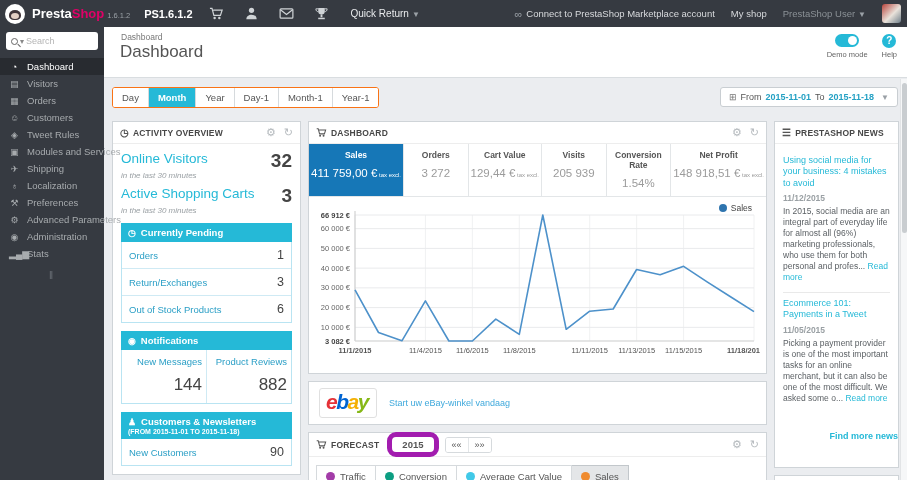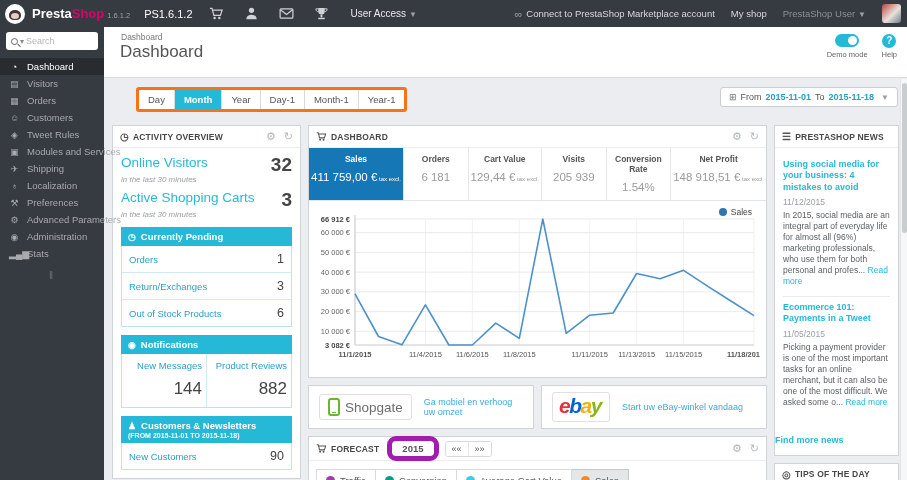--- a/index.html
+++ b/index.html
@@ -8,21 +8,21 @@
   .app { position:relative; width:907px; height:480px; overflow:hidden; }
 
   
   .topbar { position:absolute; top:0; left:0; right:0; height:27px; background:#363A41; display:flex; align-items:center; color:#fff; z-index:30; }
   .topbar .logo-circle { width:20px; height:20px; border-radius:50%; background:#fff; margin:0 7px 0 5px; position:relative; overflow:hidden; flex:none; }
   .topbar .logo-circle:after { content:""; position:absolute; left:4px; top:6px; width:12px; height:10px; border-radius:50% 50% 40% 40%; background:#41353a; }
   .topbar .logo-circle:before { content:""; position:absolute; left:6px; top:9px; width:8px; height:6px; border-radius:50%; background:#e5cfc4; z-index:1; }
   .brand-presta { font-weight:bold; font-size:13px; color:#fff; }
   .brand-shop { font-weight:bold; font-size:13px; color:#DF0067; }
   .brand-version { font-size:7.5px; color:#9aa0a6; margin-left:3px; margin-top:4px; }
-  .shop-name { font-weight:normal; font-size:11px; margin-left:14px; }
+  .shop-name { font-weight:bold; font-size:11px; margin-left:14px; }
   .tb-icons { display:flex; align-items:center; margin-left:16px; gap:20px; }
   .tb-ic { width:15px; height:15px; color:#cfd3d6; cursor:pointer; }
   .tb-ic svg { width:100%; height:100%; display:block; }
   .quick-access { margin-left:22px; font-size:10px; color:#e8eaec; cursor:pointer; }
   .caret { font-size:8px; color:#9aa0a6; margin-left:3px; }
   .tb-right { margin-left:auto; display:flex; align-items:center; gap:16px; padding-right:6px; }
   .tb-link { font-size:9.5px; color:#d8dadd; cursor:pointer; display:flex; align-items:center; gap:4px; }
   .tb-link .chain { color:#9aa0a6; font-size:11px; }
   .tb-user { font-size:9.5px; color:#8b9196; cursor:pointer; }
   .tb-avatar { width:19px; height:19px; border-radius:3px; background:linear-gradient(135deg,#b8443c 0%,#e9e2da 55%,#6f7f8a 100%); flex:none; cursor:pointer; }
@@ -51,21 +51,21 @@
   .toggle { width:24px; height:13px; background:#25B9D7; border-radius:8px; position:relative; margin:0 auto 3px auto; }
   .toggle:after { content:""; position:absolute; right:2px; top:2px; width:9px; height:9px; border-radius:50%; background:#fff; }
   .help-circle { width:14px; height:14px; border-radius:50%; background:#25B9D7; color:#fff; font-weight:bold; font-size:10px; line-height:14px; margin:0 auto 2px auto; }
 
   .content { position:absolute; top:52px; left:0; right:7px; bottom:0; background:#EBEDF0; padding:8px 2px 0 8px; overflow:hidden; }
   .scrollbar { position:absolute; right:0; top:52px; bottom:0; width:7px; background:#f6f7f8; border-left:1px solid #e2e4e6; }
   .scroll-thumb { position:absolute; top:4px; left:1px; width:5px; height:150px; border-radius:3px; background:#c9cdd0; }
 
   
   .filter-row { display:flex; align-items:flex-start; margin-bottom:13px; }
-  .range-group { display:flex; border-radius:3px; overflow:hidden; border:3px solid #f97316; background:#fff;margin-left:24px; }
+  .range-group { display:flex; border-radius:3px; overflow:hidden; border:1px solid #f97316; background:#fff; }
   .range-btn { padding:4px 9px; font-size:9.5px; color:#555; background:#fff; border-right:1px solid #d6dadd; cursor:pointer; }
   .range-btn:last-child { border-right:0; }
   .range-btn.active { background:#25B9D7; color:#fff; font-weight:bold; }
   .date-btn { margin-left:auto; background:#fff; border:1px solid #c9ced2; border-radius:3px; padding:4px 8px; font-size:9px; color:#555; cursor:pointer; display:flex; align-items:center; gap:4px; }
   .date-btn .cal { font-size:9px; color:#777; }
   .date-val { color:#25A1C4; font-weight:bold; }
 
   .cols { display:flex; gap:7px; align-items:flex-start; }
   .col-left { width:189px; flex:none; }
   .col-mid { width:459px; flex:none; }
@@ -134,25 +134,25 @@
   .toggle-row { display:flex; }
   .toggle-btn { display:flex; align-items:center; gap:5px; font-size:9.5px; color:#555; background:#fff; border:1px solid #d6dadd; padding:5px 9px; cursor:pointer; }
   .toggle-btn + .toggle-btn { border-left:0; }
   .toggle-btn.selected { background:#e4e6e8; border-color:#c2c7cb; }
   .t-dot { width:9px; height:9px; border-radius:50%; display:inline-block; }
 
   
   .news-body { padding:6px 8px 8px 8px; }
   .news-article { padding:5px 0 9px 0; border-bottom:1px solid #e9e9e9; }
   .news-article:last-of-type { border-bottom:0; }
-  .news-title { color:#25B9D7; font-size:9px; font-weight:bold; line-height:1.25; cursor:pointer; }
-  .news-date { color:#9aa0a4; font-size:8.5px; margin:4px 0 3px 0; }
+  .news-title { color:#25B9D7; font-size:9px; font-weight:normal; line-height:1.25; cursor:pointer; }
+  .news-date { color:#9aa0a4; font-size:8.5px; margin:4px 0 3px 0;font-weight:bold; }
   .news-excerpt { color:#5a5f63; font-size:8.5px; line-height:1.3; }
   .read-more { color:#25B9D7; font-size:8.5px; cursor:pointer; }
-  .news-footer { text-align:left; padding:8px 0 10px 0; }
+  .news-footer { text-align:right; padding:8px 0 26px 0; }
   .news-footer span { color:#25B9D7; font-size:9px; font-weight:bold; cursor:pointer; }
 
   
   .tips { margin-top:7px; }
 </style>
 </head>
 <body>
 
 <div class="app">
 
@@ -184,21 +184,21 @@
         </span>
       <span class="tb-ic">
           <svg viewBox="0 0 16 16">
             <path d="M4.5 2h7v3.5a3.5 3.5 0 0 1-7 0z" fill="currentColor"></path>
             <path d="M2 3h2.5M11.5 3H14M2 3c0 2 1 3 2.5 3M14 3c0 2-1 3-2.5 3" fill="none" stroke="currentColor" stroke-width="1"></path>
             <rect x="7" y="9" width="2" height="3" fill="currentColor"></rect>
             <rect x="4.5" y="12.5" width="7" height="1.6" fill="currentColor"></rect>
           </svg>
         </span>
     </div>
-    <span class="quick-access"><span>User Access</span><span class="caret">▼</span></span>
+    <span class="quick-access"><span>Quick Return</span><span class="caret">▼</span></span>
     <div class="tb-right">
       <span class="tb-link">
           <span class="chain">∞</span>
           <span>Connect to PrestaShop Marketplace account</span>
         </span>
       <span class="tb-link">
           <span>My shop</span>
         </span>
       <span class="tb-user"><span>PrestaShop User</span><span class="caret">▼</span></span>
       <span class="tb-avatar"></span>
@@ -397,21 +397,21 @@
                   <span>↻</span>
                 </span>
             </div>
             <div class="kpi-row">
                 <div class="kpi active">
                   <div class="kpi-label">Sales</div>
                   <div class="kpi-value">411 759,00 €<span class="kpi-suffix"> tax excl.</span></div>
                 </div>
                 <div class="kpi">
                   <div class="kpi-label">Orders</div>
-                  <div class="kpi-value">6 181</div>
+                  <div class="kpi-value">3 272</div>
                 </div>
                 <div class="kpi">
                   <div class="kpi-label">Cart Value</div>
                   <div class="kpi-value">129,44 €<span class="kpi-suffix"> tax excl.</span></div>
                 </div>
                 <div class="kpi">
                   <div class="kpi-label">Visits</div>
                   <div class="kpi-value">205 939</div>
                 </div>
                 <div class="kpi">
@@ -463,27 +463,20 @@
                   <text x="325.6470588235294" y="154" text-anchor="middle" font-size="7.5" fill="#555" font-family="Liberation Sans, sans-serif">11/13/2015</text>
                   <text x="372.5882352941176" y="154" text-anchor="middle" font-size="7.5" fill="#555" font-family="Liberation Sans, sans-serif">11/15/2015</text>
                   <text x="449" y="154" text-anchor="end" font-size="7.5" fill="#555" font-family="Liberation Sans, sans-serif" font-weight="bold">11/18/201</text>
                   <polyline points="44.0,90.8 67.5,133.5 90.9,141.8 114.4,101.9 137.9,142.0 161.4,142.0 184.8,120.1 208.3,135.3 231.8,16.0 255.2,130.3 278.7,112.2 302.2,110.0 325.6,70.5 349.1,75.8 372.6,67.3 396.1,82.9 419.5,97.7 443.0,112.7" fill="none" stroke="#4D91CA" stroke-width="1.6" stroke-linejoin="round"></polyline>
                 </svg>
             </div>
           </div>
 
           <div class="banner-row">
             <div class="banner">
-              <span class="shopgate-logo">
-                <span class="sg-phone"></span>
-                <span class="sg-text">Shopgate</span>
-              </span>
-              <span class="banner-link">Ga mobiel en verhoog uw omzet</span>
-            </div>
-            <div class="banner">
               <span class="ebay-logo"><span style="color: rgb(229, 50, 56);">e</span><span style="color: rgb(0, 100, 210);">b</span><span style="color: rgb(245, 175, 2);">a</span><span style="color: rgb(134, 184, 23);">y</span></span>
               <span class="banner-link">Start uw eBay-winkel vandaag</span>
             </div>
           </div>
 
           <div class="panel forecast">
             <div class="fc-head">
               <span class="panel-title">
                   <span class="p-ic">
                     <svg viewBox="0 0 16 16">

